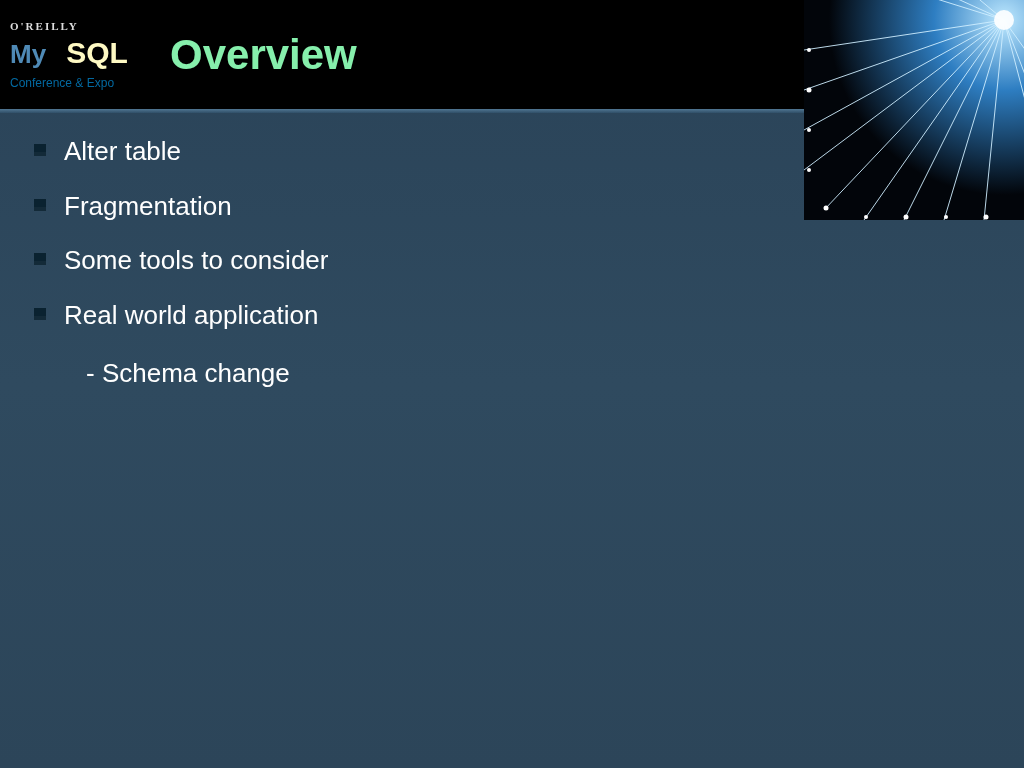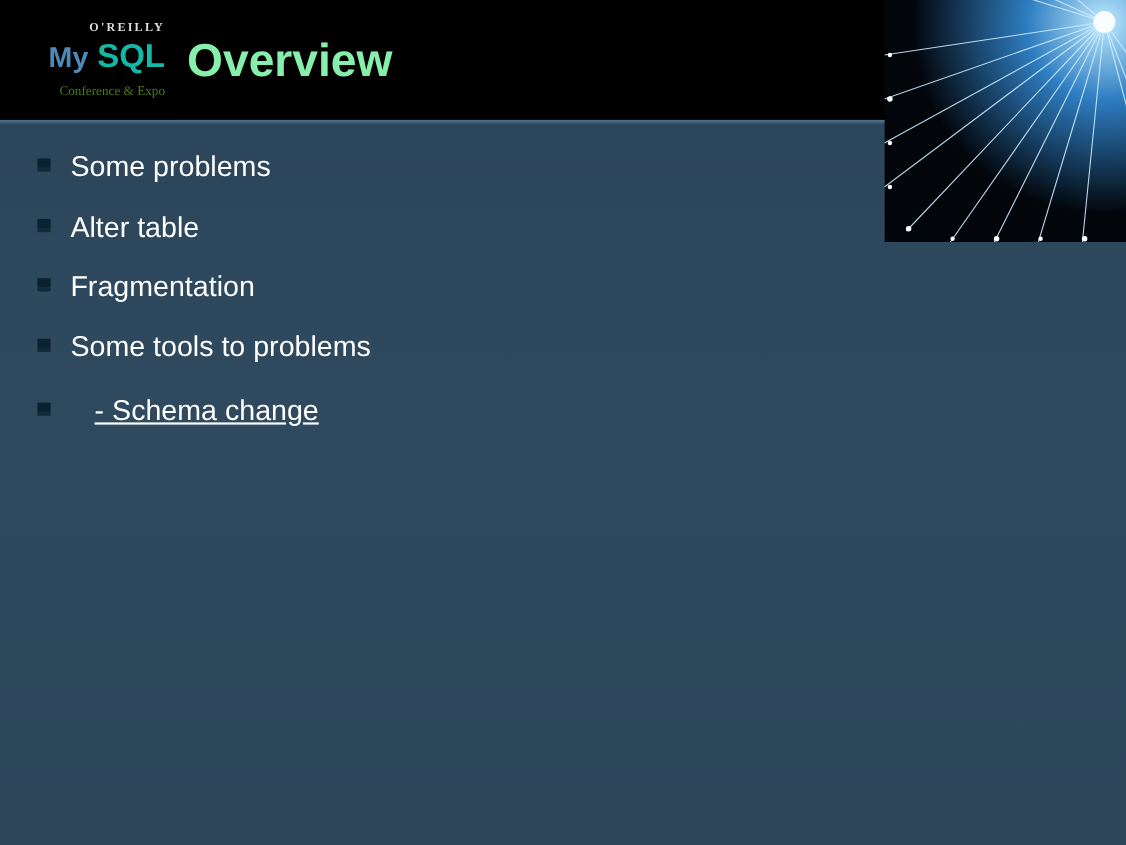--- a/index.html
+++ b/index.html
@@ -41,50 +41,49 @@
     width: 160px;
     height: 108px;
     display: flex;
     flex-direction: column;
     justify-content: center;
     color: #fff;
     padding-left: 10px;
     padding-right: 10px;
     box-sizing: border-box;
     background: #000;
-    align-items: flex-end;
   }
   .logo-oreilly {
     font-size: 11px;
     letter-spacing: 2px;
     font-family: Georgia, 'Times New Roman', serif;
     font-weight: bold;
     color: #ddd;
     margin-bottom: 4px;
   }
   .logo-mysql {
     display: flex;
     align-items: baseline;
-    gap: 8px;
+    gap: 20px;
   }
   .logo-my {
     color: #4f8ab6;
     font-size: 26px;
     font-weight: bold;
     font-family: Arial, sans-serif;
   }
   .logo-sql {
-    color: #14b8a6;
+    color: #fef9c3;
     font-size: 30px;
     font-weight: bold;
     font-family: Arial, sans-serif;
   }
   .logo-conf {
-    font-family: Liberation Serif, serif;
-    color: #4d7c0f;
+    font-family: Liberation Sans, sans-serif;
+    color: #0369a1;
     font-size: 12px;
     margin-top: 6px;
   }
   .title {
     font-size: 42px;
     font-weight: bold;
     color: #86efac;
     margin-left: 10px;
   }
   .fiber-art {
@@ -126,21 +125,20 @@
   }
   .sub {
     list-style: none;
     padding: 0;
     margin: 6px 0 0 22px;
   }
   .sub li {
     font-size: 26px;
     color: #ffffff;
     margin-top: 26px;
-    text-decoration: underline;
   }
 </style>
 </head>
 <body>
 
 <div class="slide">
 
   <div class="header">
     <div class="logo-block">
       <div class="logo-oreilly">O'REILLY</div>
@@ -191,25 +189,25 @@
       <circle cx="5" cy="80" r="2"></circle>
       <circle cx="247" cy="122" r="2"></circle>
       <circle cx="247" cy="182" r="2.5"></circle>
       <circle cx="247" cy="240" r="2"></circle>
       <circle cx="200" cy="50" r="10" opacity="0.9"></circle>
     </g>
   </svg>
 
   <div class="content">
     <ul class="bullets">
-      <li><span>Some problems</span></li>
       <li><span>Alter table</span></li>
       <li><span>Fragmentation</span></li>
-      <li><span>Some tools to problems</span></li>
+      <li><span>Some tools to consider</span></li>
       <li>
+        <span>Real world application</span>
         <ul class="sub">
           <li>- Schema change</li>
         </ul>
       </li>
     </ul>
   </div>
 
 </div>
 
 </body></html>

